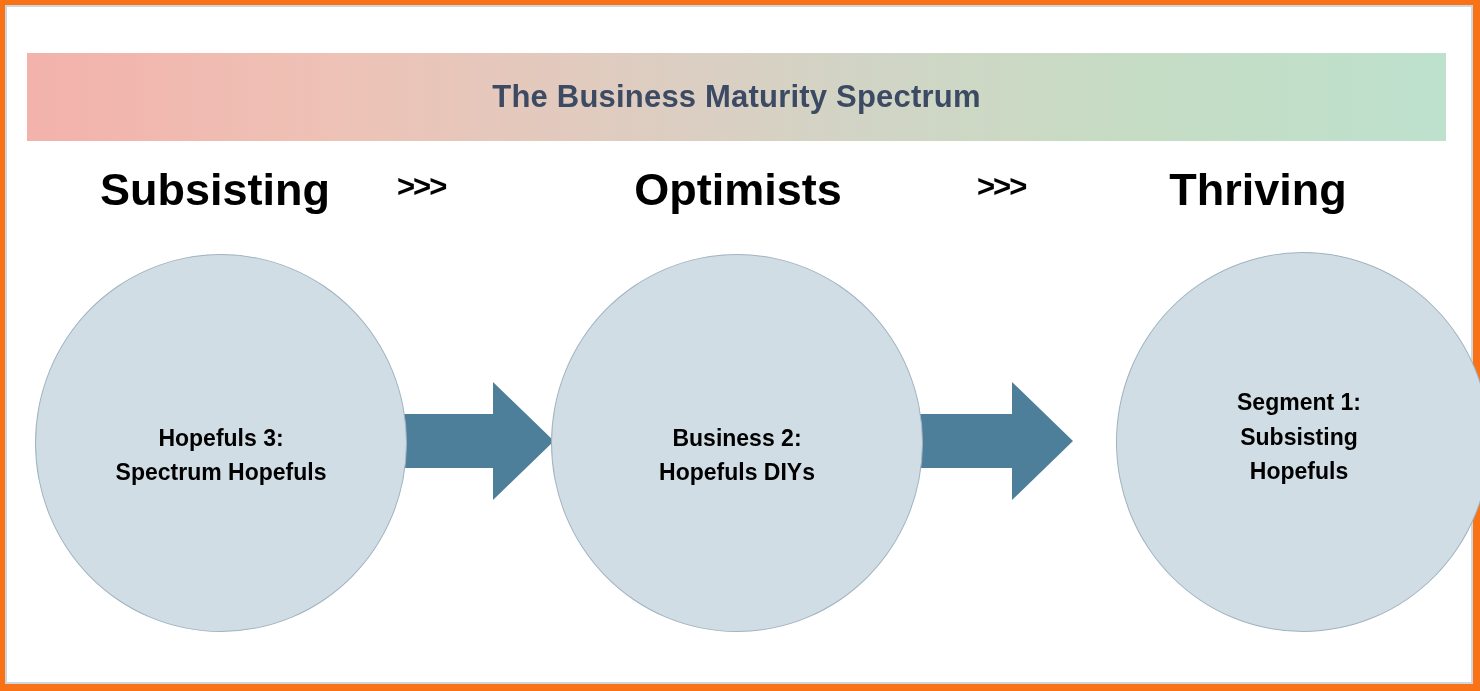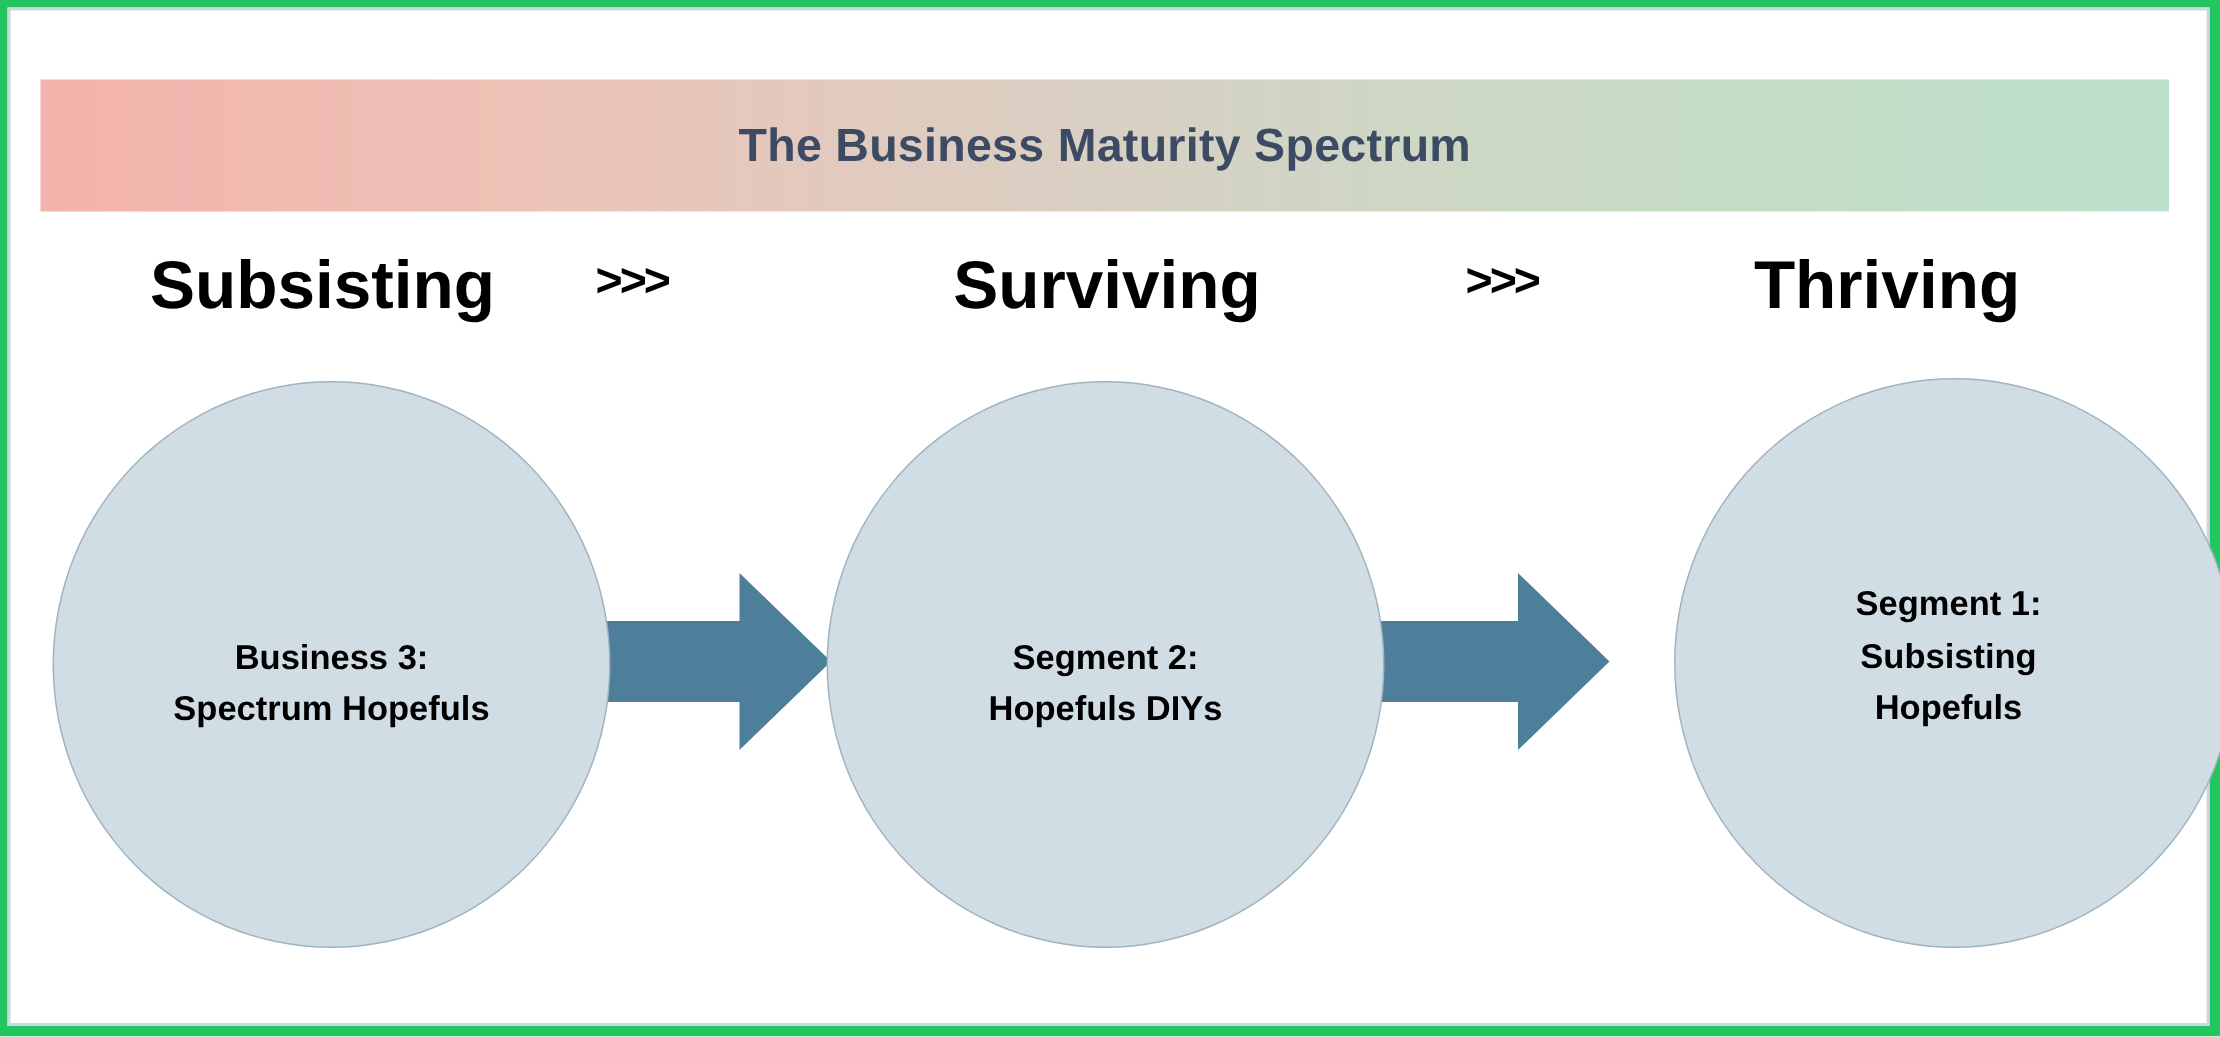--- a/index.html
+++ b/index.html
@@ -9,21 +9,21 @@
     background: #ffffff;
   }
   body {
     font-family: "Liberation Sans", sans-serif;
   }
 
   #canvas {
     position: relative;
     width: 1480px;
     height: 691px;
-    background: #22c55e;
+    background: #f97316;
     box-sizing: border-box;
     overflow: hidden;
   }
 
   
   .slide-frame {
     position: absolute;
     left: 5px;
     top: 5px;
     width: 1468px;
@@ -134,44 +134,44 @@
   <div class="slide-frame"></div>
 
   <div class="banner">
     <div class="banner-title">The Business Maturity Spectrum</div>
   </div>
 
   <div class="stage-label" id="stage-0">Subsisting</div>
 
   <div class="chevrons" id="chev-0">&gt;&gt;&gt;</div>
 
-  <div class="stage-label" id="stage-1">Surviving</div>
+  <div class="stage-label" id="stage-1">Optimists</div>
 
   <div class="chevrons" id="chev-1">&gt;&gt;&gt;</div>
 
   <div class="stage-label" id="stage-2">Thriving</div>
 
   <svg class="block-arrow" id="arrow-0" viewBox="0 0 156 118">
     <polygon points="0,32 95,32 95,0 156,59 95,118 95,86 0,86" fill="#4d7e9a"></polygon>
   </svg>
 
   <svg class="block-arrow" id="arrow-1" viewBox="0 0 156 118">
     <polygon points="0,32 95,32 95,0 156,59 95,118 95,86 0,86" fill="#4d7e9a"></polygon>
   </svg>
 
   <div class="circle" id="circle-0">
     <div class="circle-text">
-      <div>Business 3:</div>
+      <div>Hopefuls 3:</div>
       <div>Spectrum Hopefuls</div>
     </div>
   </div>
 
   <div class="circle" id="circle-1">
     <div class="circle-text">
-      <div>Segment 2:</div>
+      <div>Business 2:</div>
       <div>Hopefuls DIYs</div>
     </div>
   </div>
 
   <div class="circle" id="circle-2">
     <div class="circle-text">
       <div>Segment 1:</div>
       <div>Subsisting</div>
       <div>Hopefuls</div>
     </div>

